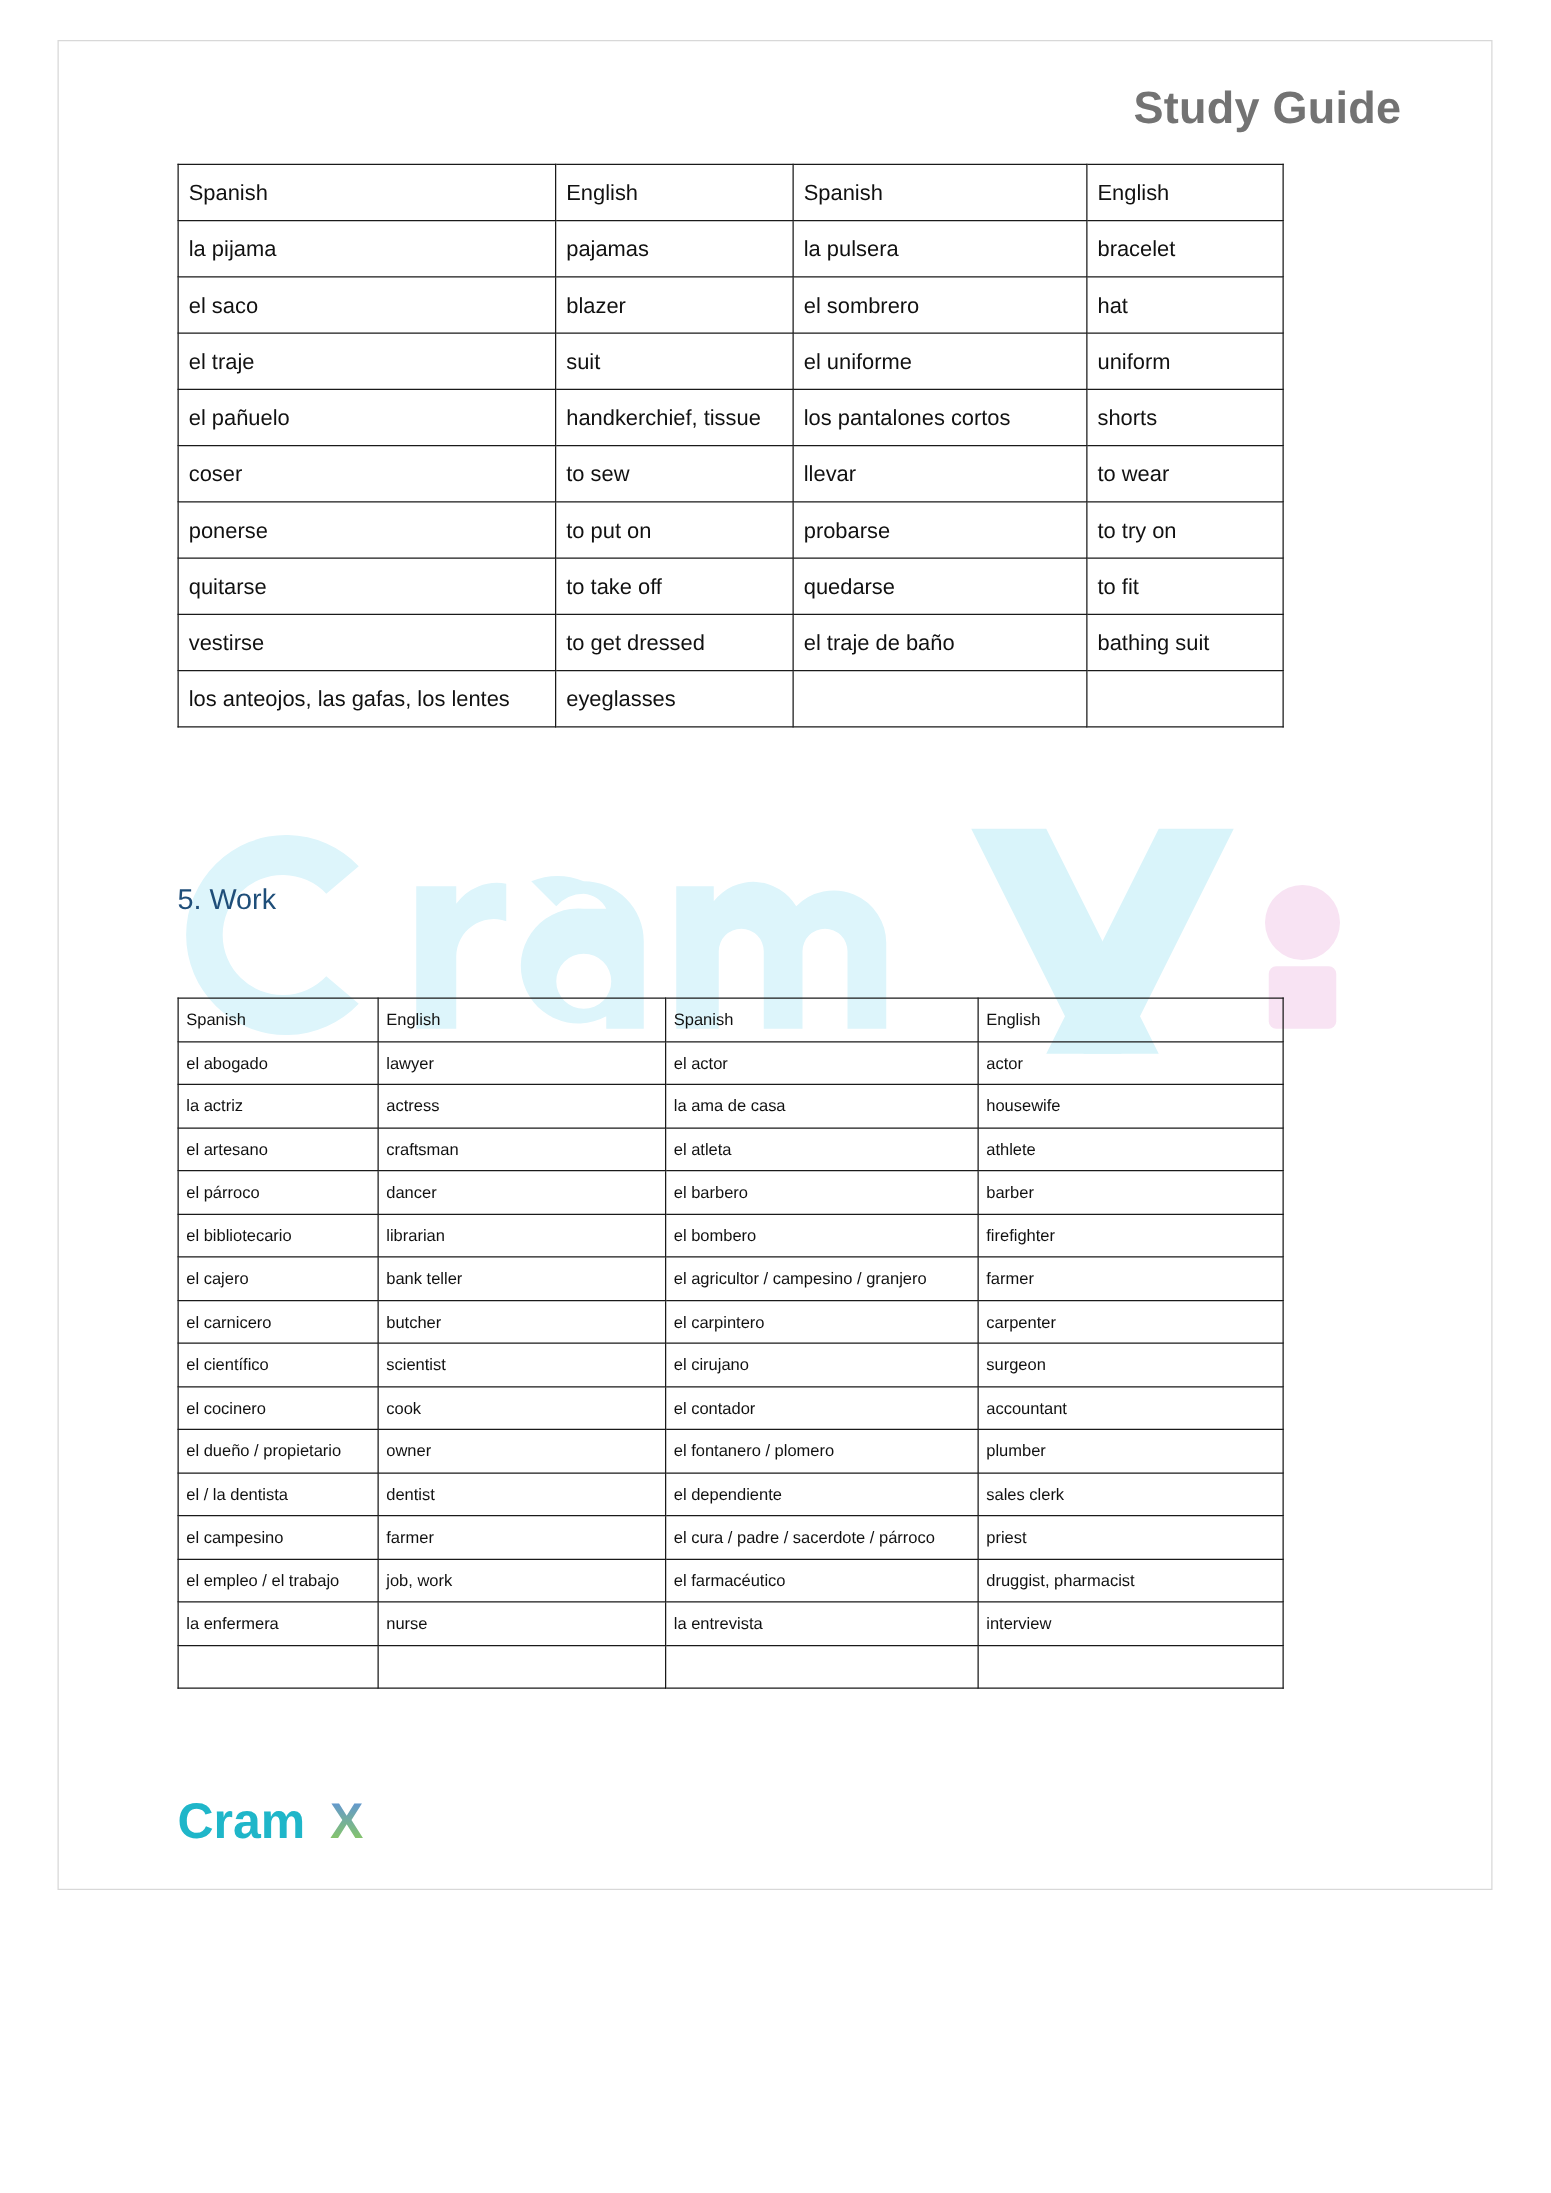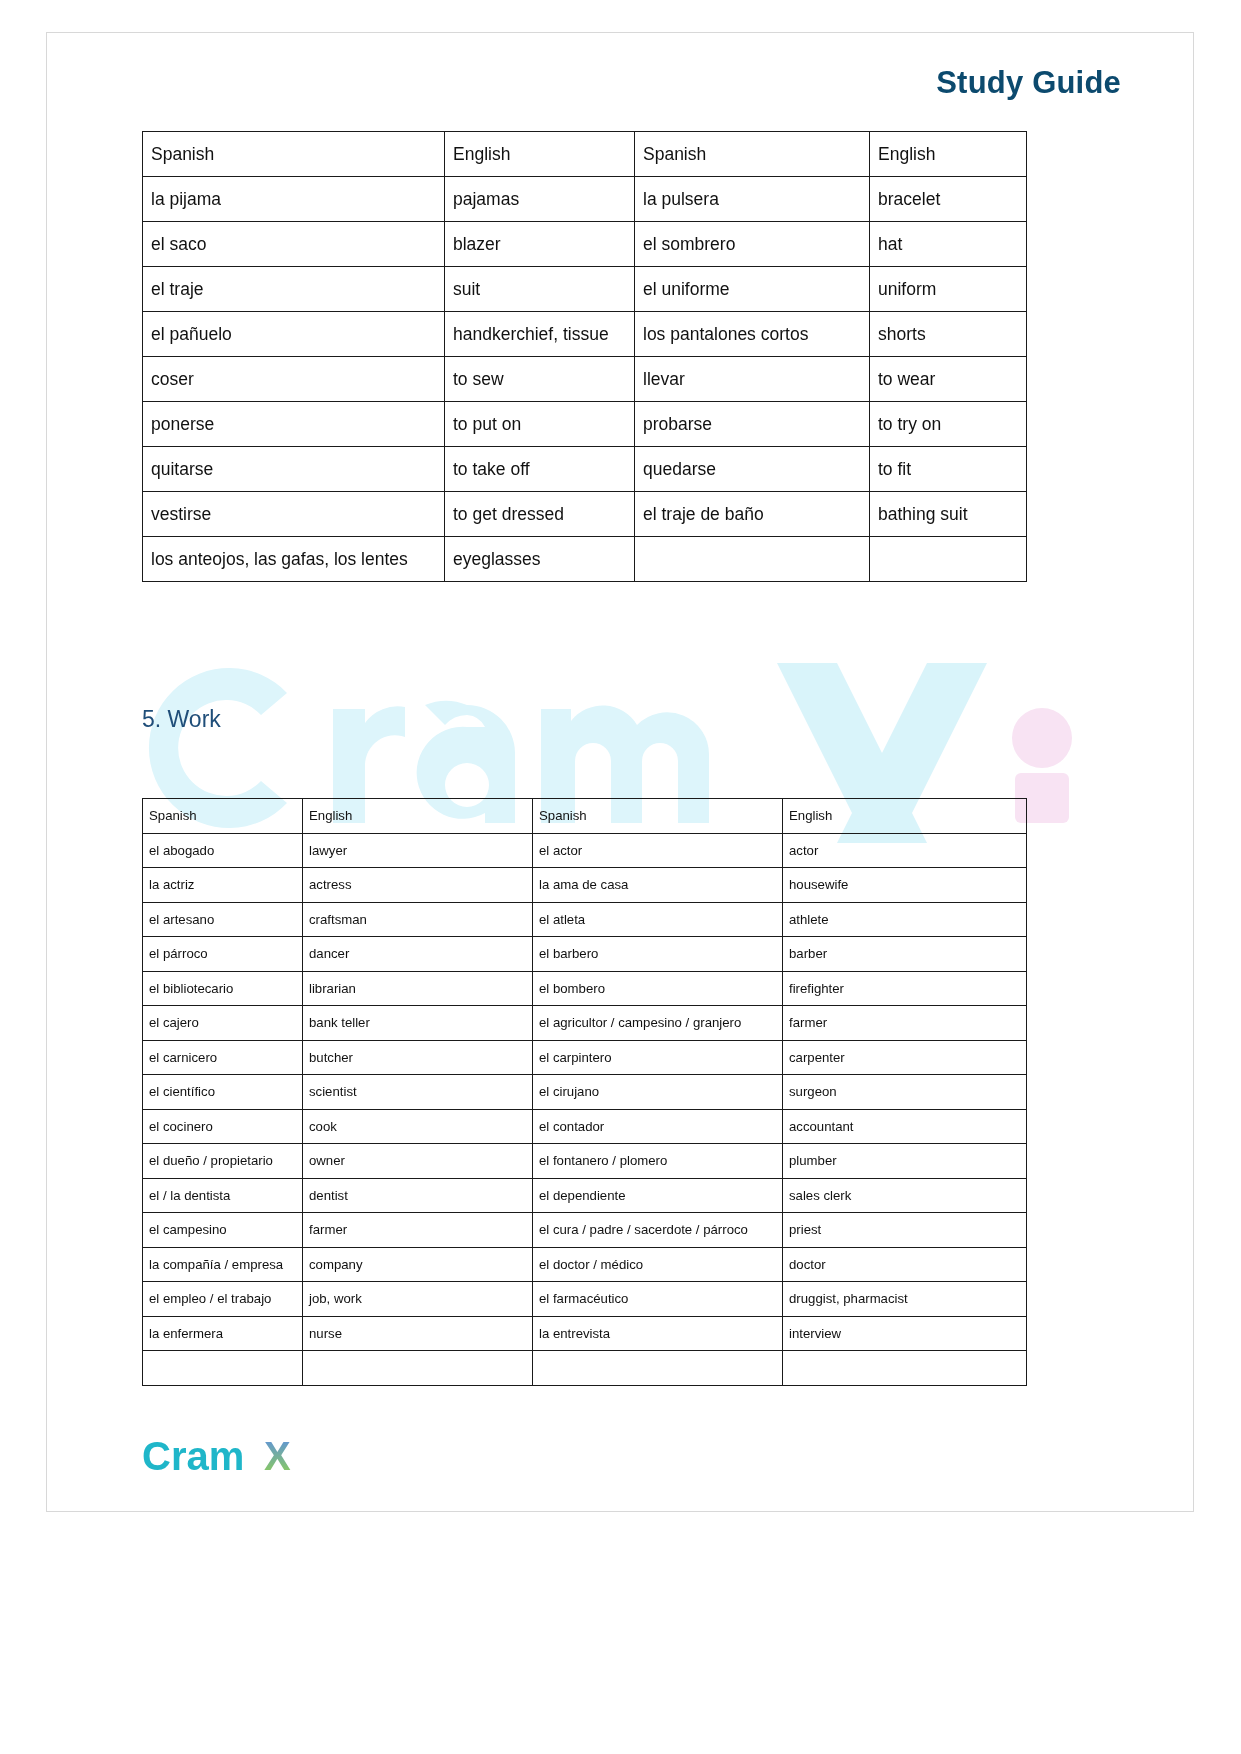--- a/index.html
+++ b/index.html
@@ -37,23 +37,23 @@
     pointer-events: none;
     z-index: 0;
   }
   .watermark svg { width: 100%; height: 100%; display: block; }
 
   
   .doc-title {
     position: absolute;
     right: 72px;
     top: 32px;
-    font-size: 31px;
+    font-size: 36px;
     font-weight: bold;
-    color: #0c4a6e;
+    color: #737373;
     letter-spacing: 0.2px;
     font-family: "Liberation Sans", sans-serif;
     z-index: 3;
   }
 
   
   .vocab-table {
     position: absolute;
     border-collapse: collapse;
     table-layout: fixed;
@@ -314,26 +314,20 @@
             <td>el dependiente</td>
             <td>sales clerk</td>
           </tr>
           <tr>
             <td>el campesino</td>
             <td>farmer</td>
             <td>el cura / padre / sacerdote / párroco</td>
             <td>priest</td>
           </tr>
           <tr>
-            <td>la compañía / empresa</td>
-            <td>company</td>
-            <td>el doctor / médico</td>
-            <td>doctor</td>
-          </tr>
-          <tr>
             <td>el empleo / el trabajo</td>
             <td>job, work</td>
             <td>el farmacéutico</td>
             <td>druggist, pharmacist</td>
           </tr>
           <tr>
             <td>la enfermera</td>
             <td>nurse</td>
             <td>la entrevista</td>
             <td>interview</td>

